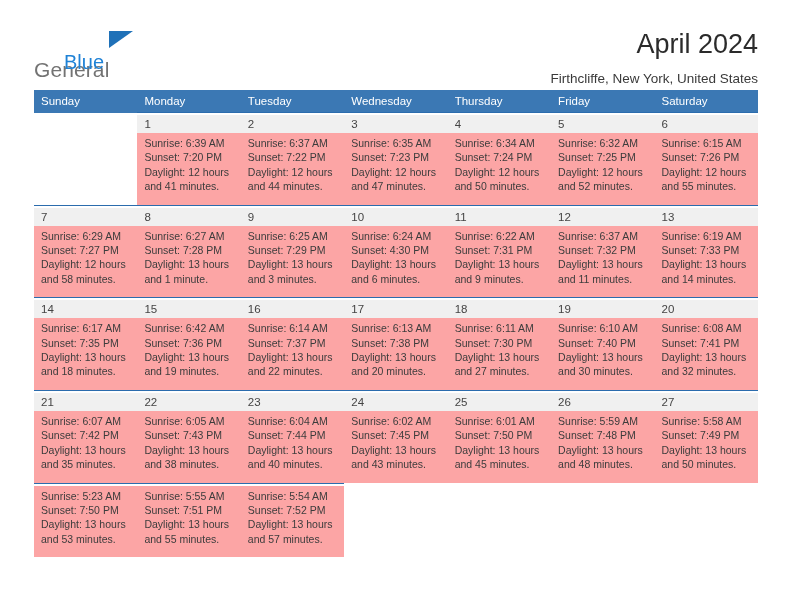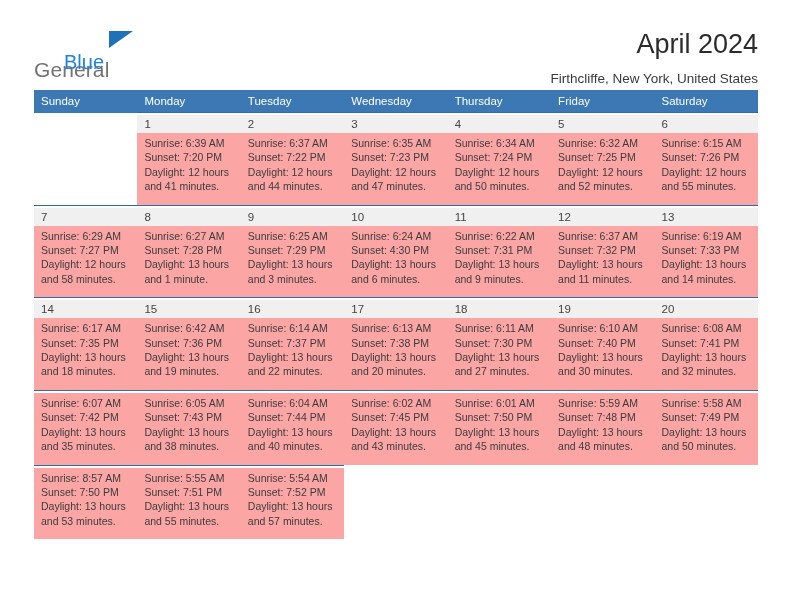--- a/index.html
+++ b/index.html
@@ -356,20 +356,29 @@
         </tr>
         <tr class="wk-sep">
           <td class="on"></td>
           <td class="on"></td>
           <td class="on"></td>
           <td class="on"></td>
           <td class="on"></td>
           <td class="on"></td>
           <td class="on"></td>
         </tr>
+        <tr class="daynum-row">
+          <td>21</td>
+          <td>22</td>
+          <td>23</td>
+          <td>24</td>
+          <td>25</td>
+          <td>26</td>
+          <td>27</td>
+        </tr>
         <tr class="info-row">
           <td>
             <div class="info-line">Sunrise: 6:07 AM</div>
             <div class="info-line">Sunset: 7:42 PM</div>
             <div class="info-line">Daylight: 13 hours</div>
             <div class="info-line">and 35 minutes.</div>
           </td>
           <td>
             <div class="info-line">Sunrise: 6:05 AM</div>
             <div class="info-line">Sunset: 7:43 PM</div>
@@ -411,21 +420,21 @@
           <td class="on"></td>
           <td class="on"></td>
           <td class="on"></td>
           <td></td>
           <td></td>
           <td></td>
           <td></td>
         </tr>
         <tr class="info-row">
           <td>
-            <div class="info-line">Sunrise: 8:57 AM</div>
+            <div class="info-line">Sunrise: 5:23 AM</div>
             <div class="info-line">Sunset: 7:50 PM</div>
             <div class="info-line">Daylight: 13 hours</div>
             <div class="info-line">and 53 minutes.</div>
           </td>
           <td>
             <div class="info-line">Sunrise: 5:55 AM</div>
             <div class="info-line">Sunset: 7:51 PM</div>
             <div class="info-line">Daylight: 13 hours</div>
             <div class="info-line">and 55 minutes.</div>
           </td>

